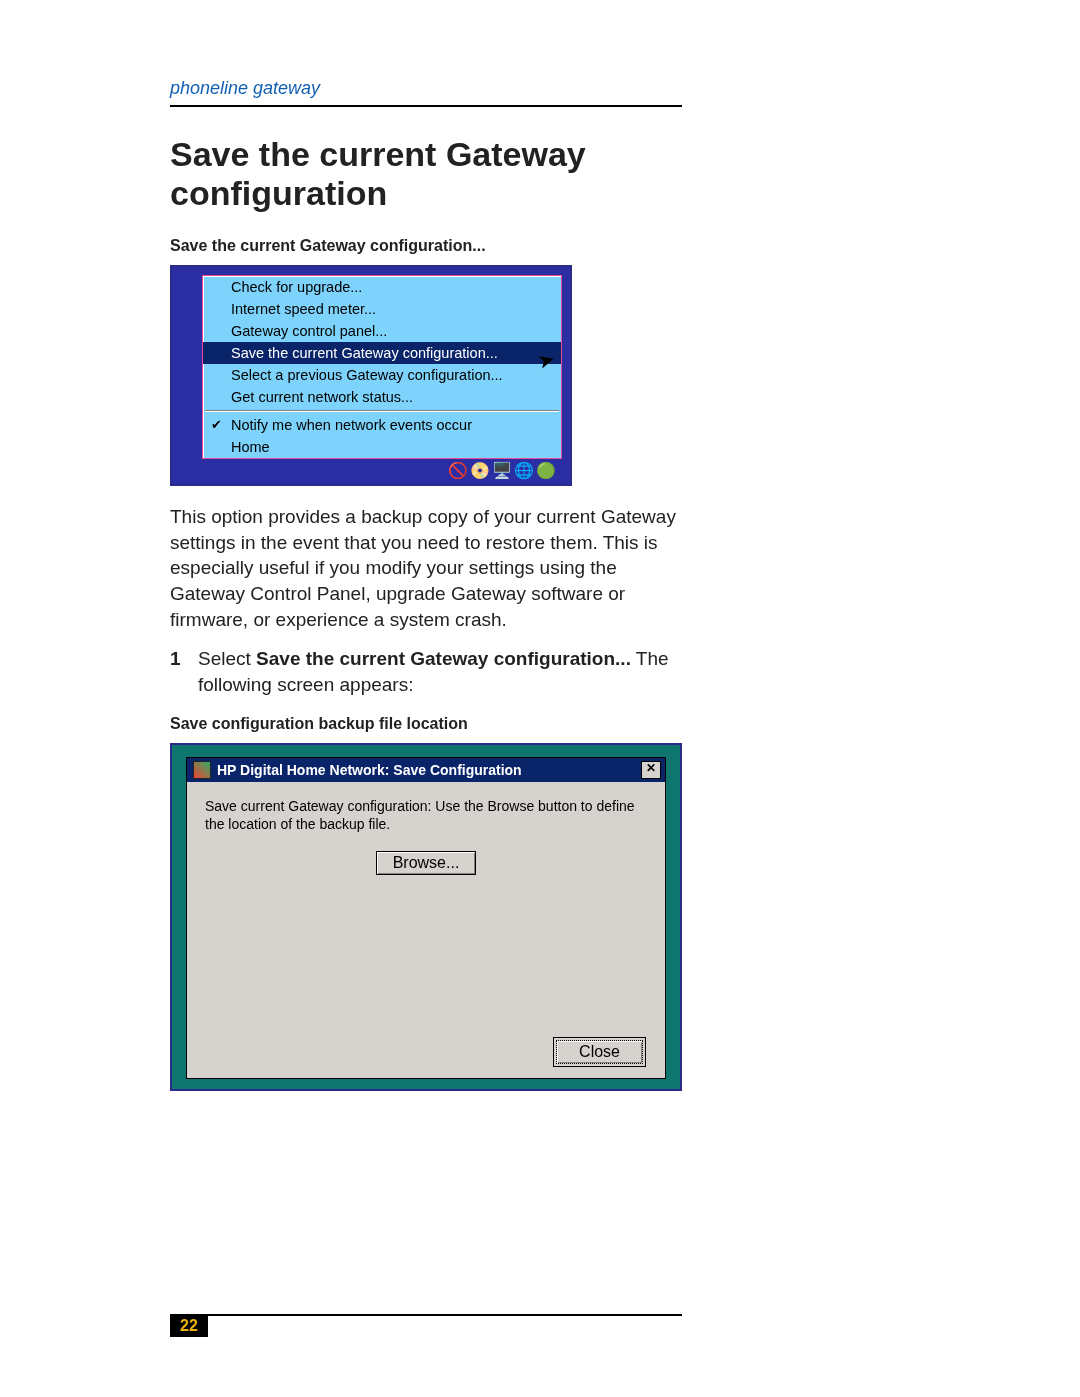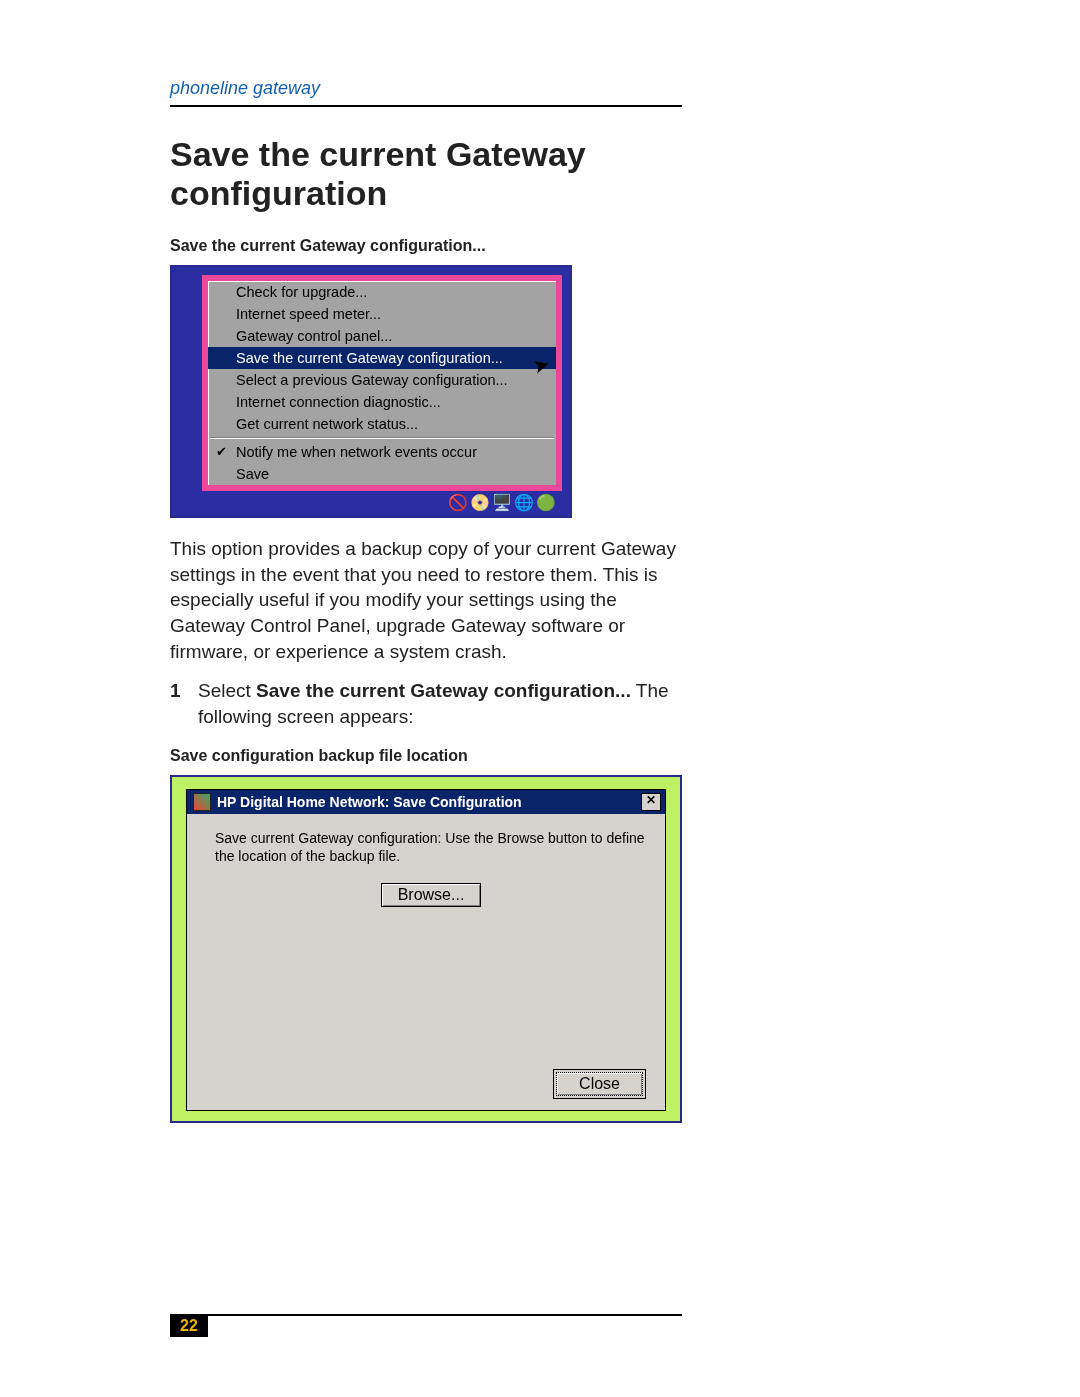--- a/index.html
+++ b/index.html
@@ -52,22 +52,22 @@
   
   .fig1 {
     width: 402px;
     border: 2px solid #2a2a8a;
     background: #2b2da2;
     padding: 8px 8px 4px 30px;
     box-sizing: border-box;
     position: relative;
   }
   .menu {
-    background: #a3a3a3;
-    border: 6px solid #ec4899;
+    background: #7dd3fc;
+    border: 1px solid #ec4899;
     box-shadow: 1px 1px 0 #fff inset;
     font-family: Tahoma, Arial, sans-serif;
     font-size: 14.5px;
     color: #000;
   }
   .menu-item {
     padding: 3px 10px 3px 28px;
     position: relative;
     white-space: nowrap;
   }
@@ -84,21 +84,21 @@
     text-align: right;
     padding: 2px 4px 0 0;
     font-size: 16px;
     letter-spacing: 2px;
   }
 
   
   .fig2 {
     width: 512px;
     border: 2px solid #2a2a8a;
-    background: #bef264;
+    background: #0f766e;
     padding: 12px 14px 10px 14px;
     box-sizing: border-box;
   }
   .dlg {
     border: 1px solid #000;
     background: #d6d3ce;
     font-family: Tahoma, Arial, sans-serif;
   }
   .titlebar {
     display: flex; align-items: center;
@@ -109,21 +109,21 @@
   .title-icon { width: 16px; height: 16px; margin-right: 6px;
     background: linear-gradient(45deg,#e43,#3a6); border:1px solid #222; }
   .title-text { flex: 1; }
   .tb-btn {
     width: 18px; height: 16px; background: #d6d3ce;
     border: 1px solid #000; font-size: 12px; line-height: 12px;
     text-align: center; color:#000; margin-left: 2px;
   }
   .dlg-body {
     font-size: 14px; color: #000;
-    padding: 16px 18px 10px 28px;
+    padding: 16px 18px 10px 18px;
     min-height: 270px;
     position: relative;
   }
   .dlg-txt { line-height: 1.25; }
   .winbtn {
     display: inline-block;
     background: #d6d3ce;
     border: 1px solid #000;
     box-shadow: 1px 1px 0 #fff inset, -1px -1px 0 #808080 inset;
     font-family: Tahoma, Arial, sans-serif;
@@ -161,28 +161,27 @@
 
   <div class="caption">Save the current Gateway configuration...</div>
 
   <div class="fig1">
     <div class="menu" style="position:relative;">
       <div class="menu-item">Check for upgrade...</div>
       <div class="menu-item">Internet speed meter...</div>
       <div class="menu-item">Gateway control panel...</div>
       <div class="menu-item sel">Save the current Gateway configuration...</div>
       <div class="menu-item">Select a previous Gateway configuration...</div>
-      <div class="menu-item">Internet connection diagnostic...</div>
       <div class="menu-item">Get current network status...</div>
       <div class="menu-sep"></div>
       <div class="menu-item">
         <span class="check">✔</span>
         <span>Notify me when network events occur</span>
       </div>
-      <div class="menu-item">Save</div>
+      <div class="menu-item">Home</div>
       <span class="cursor">➤</span>
     </div>
     <div class="tray">🚫📀🖥️🌐🟢</div>
   </div>
 
   <div class="bodytext">This option provides a backup copy of your current Gateway settings in the event that you need to restore them. This is especially useful if you modify your settings using the Gateway Control Panel, upgrade Gateway software or firmware, or experience a system crash.</div>
 
   <div class="step">
     <div class="step-num">1</div>
     <div>

